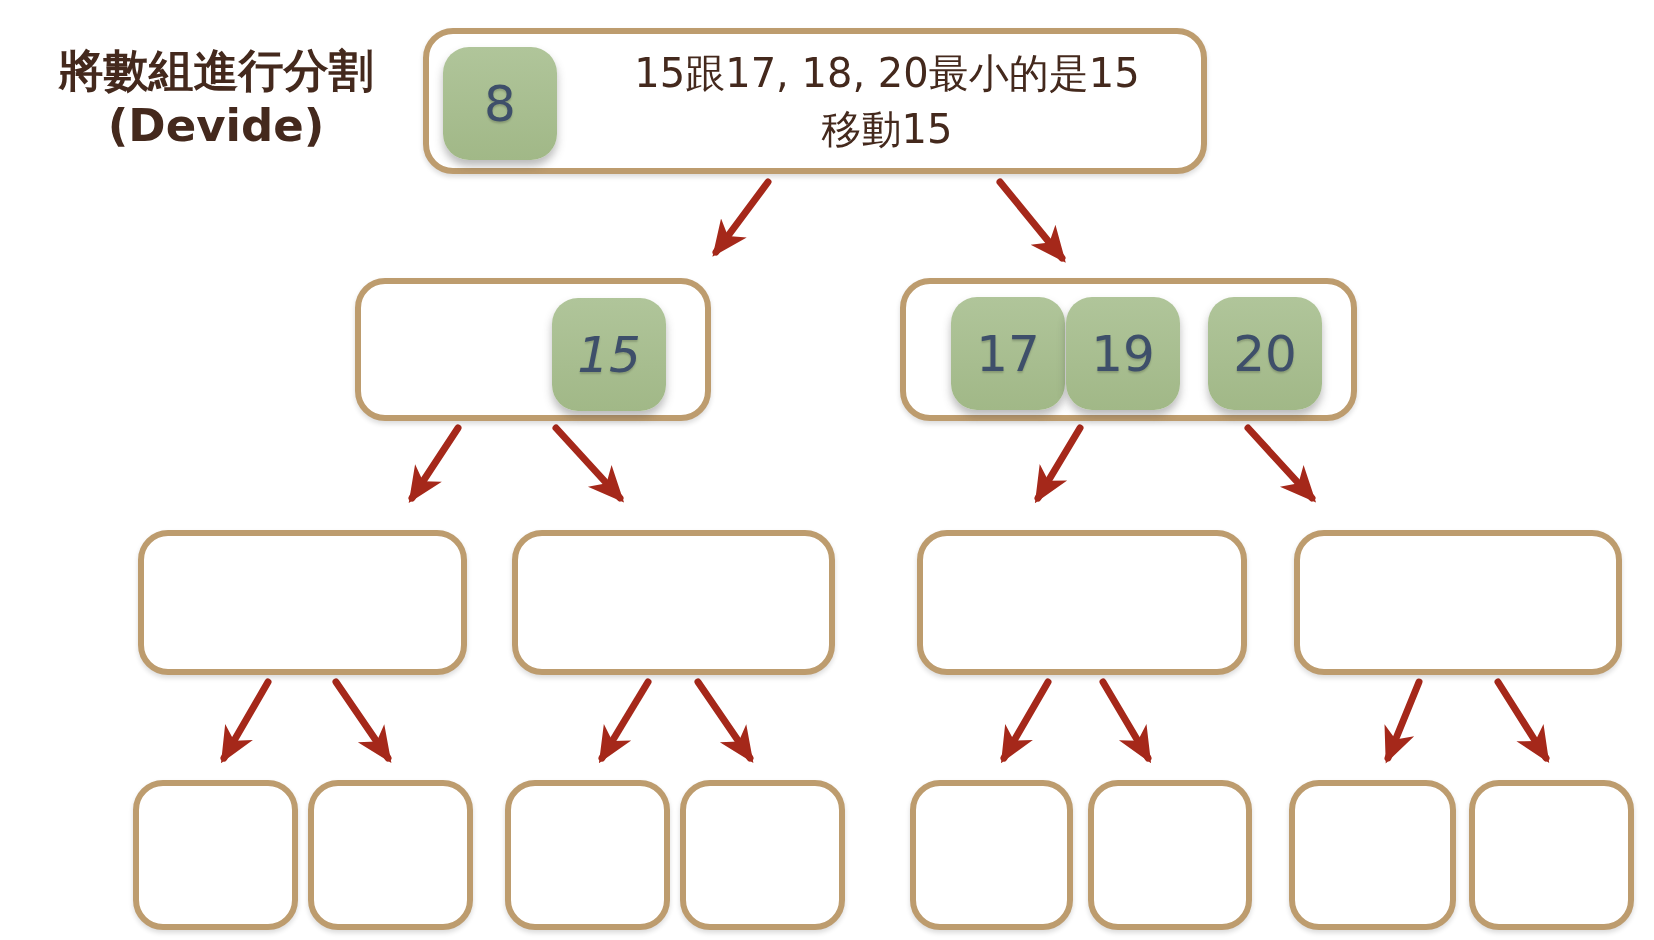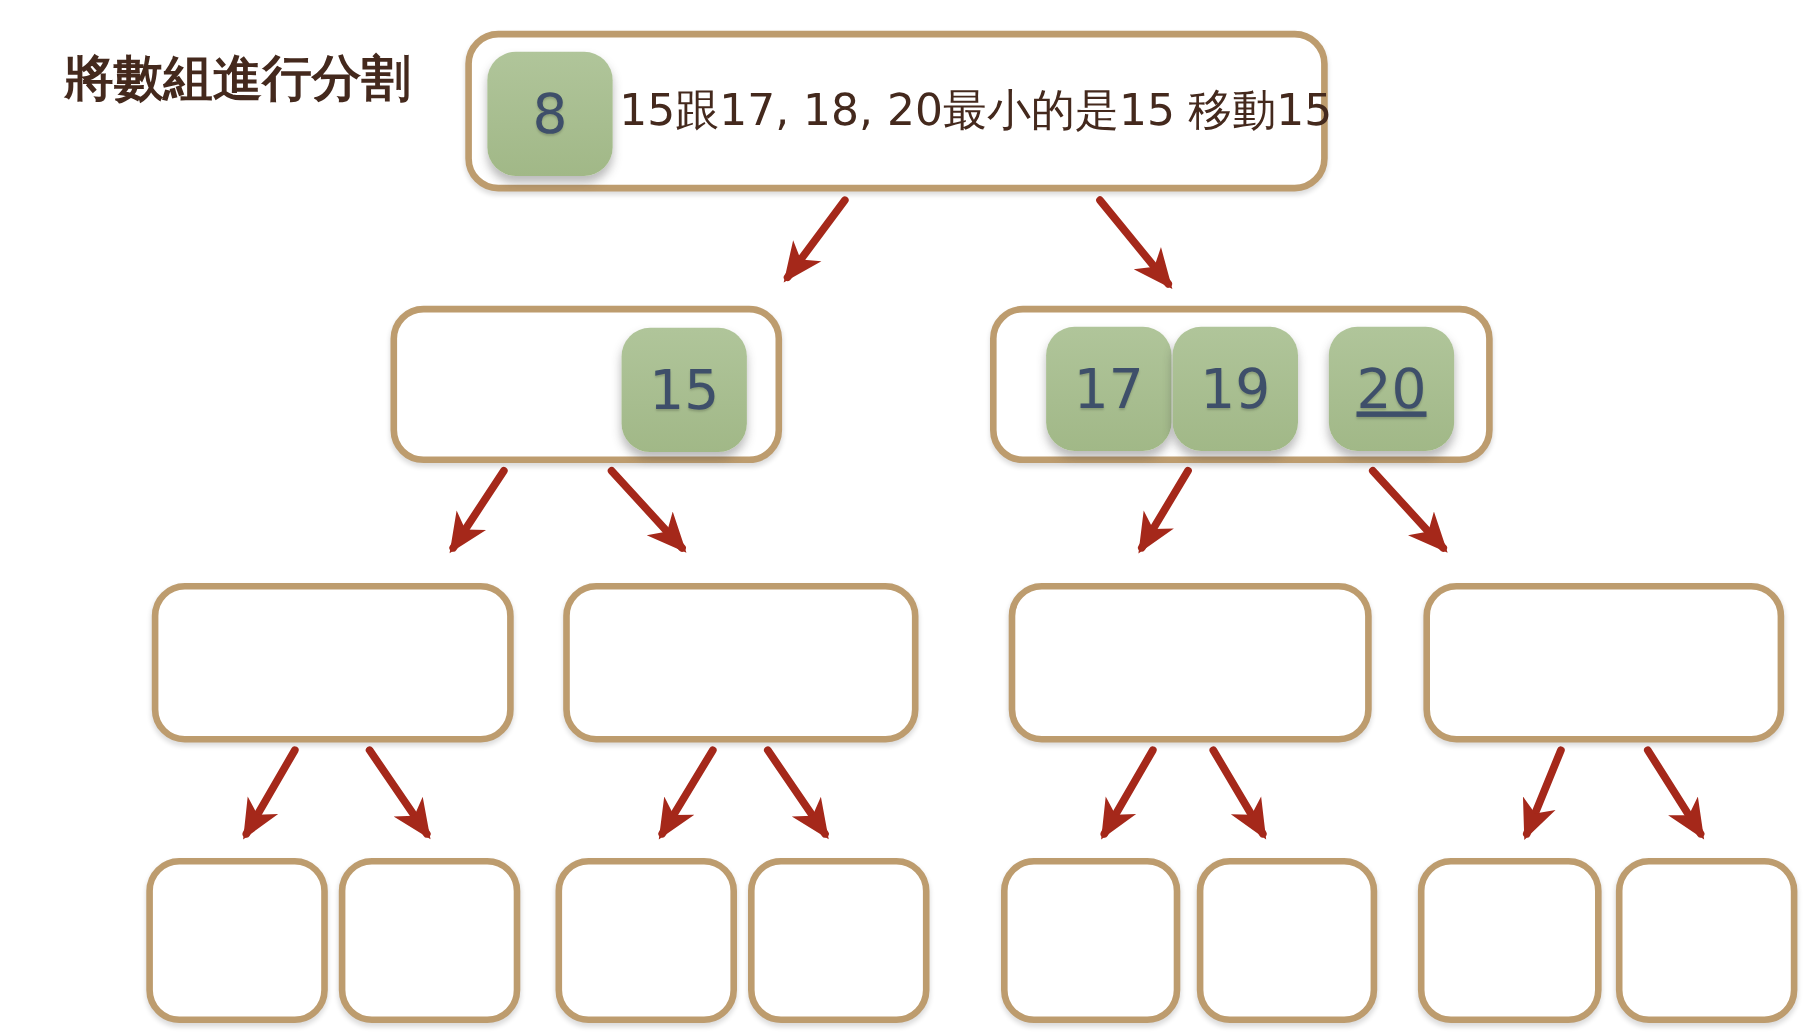--- a/index.html
+++ b/index.html
@@ -20,32 +20,33 @@
   .tile{
     position:absolute;width:114px;height:113px;border-radius:26px;
     background:linear-gradient(180deg,#b0c59a 0%,#a7bd8f 60%,#a1b887 100%);
     box-shadow:0 6px 9px rgba(60,60,60,0.35);
     display:flex;align-items:center;justify-content:center;
     color:#3e4f6a;font-size:50px;font-weight:normal;
     text-shadow:0 2px 2px rgba(0,0,0,0.18);
   }
   .root-note{
     position:absolute;left:160px;right:16px;top:0;bottom:0;
-    display:flex;flex-direction:row;align-items:center;justify-content:center;
+    display:flex;flex-direction:column;align-items:center;justify-content:center;
     gap:12px;color:#44291d;font-size:40px;line-height:1.1;text-align:center;
     white-space:nowrap;
   }
 </style>
 </head>
 <body>
 
 <div class="canvas">
 
   <div class="title">
     <div>將數組進行分割</div>
+    <div>(Devide)</div>
   </div>
 
   <svg class="arrows" viewBox="0 0 1654 940">
     <defs>
       <marker id="ah" markerUnits="userSpaceOnUse" markerWidth="40" markerHeight="34" refX="30" refY="17" orient="auto">
         <path d="M0,1 L36,17 L0,33 L10,17 Z" fill="#a5281a"></path>
       </marker>
     </defs>
     <g stroke="#a5281a" stroke-width="7" stroke-linecap="round">
       <line x1="768" y1="182" x2="716" y2="252" marker-end="url(#ah)"></line>
@@ -69,33 +70,33 @@
     <div class="tile" style="left:14px;top:13px;">
       <span>8</span>
     </div>
     <div class="root-note">
       <div>15跟17, 18, 20最小的是15</div>
       <div>移動15</div>
     </div>
   </div>
 
   <div class="node" style="left:355px;top:278px;width:356px;height:143px;">
-    <div class="tile" style="left:204px;top:14px;">
+    <div class="tile" style="left:191px;top:14px;font-style:italic;">
       <span>15</span>
     </div>
   </div>
 
   <div class="node" style="left:900px;top:278px;width:457px;height:143px;">
     <div class="tile" style="left:16px;top:13px;margin-left:29px;">
       <span>17</span>
     </div>
     <div class="tile" style="left:160px;top:13px;">
       <span>19</span>
     </div>
-    <div class="tile" style="left:302px;top:13px;text-decoration:underline;">
+    <div class="tile" style="left:302px;top:13px;">
       <span>20</span>
     </div>
   </div>
 
   <div class="node" style="left:138px;top:530px;width:329px;height:145px;"></div>
   <div class="node" style="left:512px;top:530px;width:323px;height:145px;"></div>
   <div class="node" style="left:917px;top:530px;width:330px;height:145px;"></div>
   <div class="node" style="left:1294px;top:530px;width:328px;height:145px;"></div>
 
   <div class="node" style="left:133px;top:780px;width:165px;height:150px;"></div>

